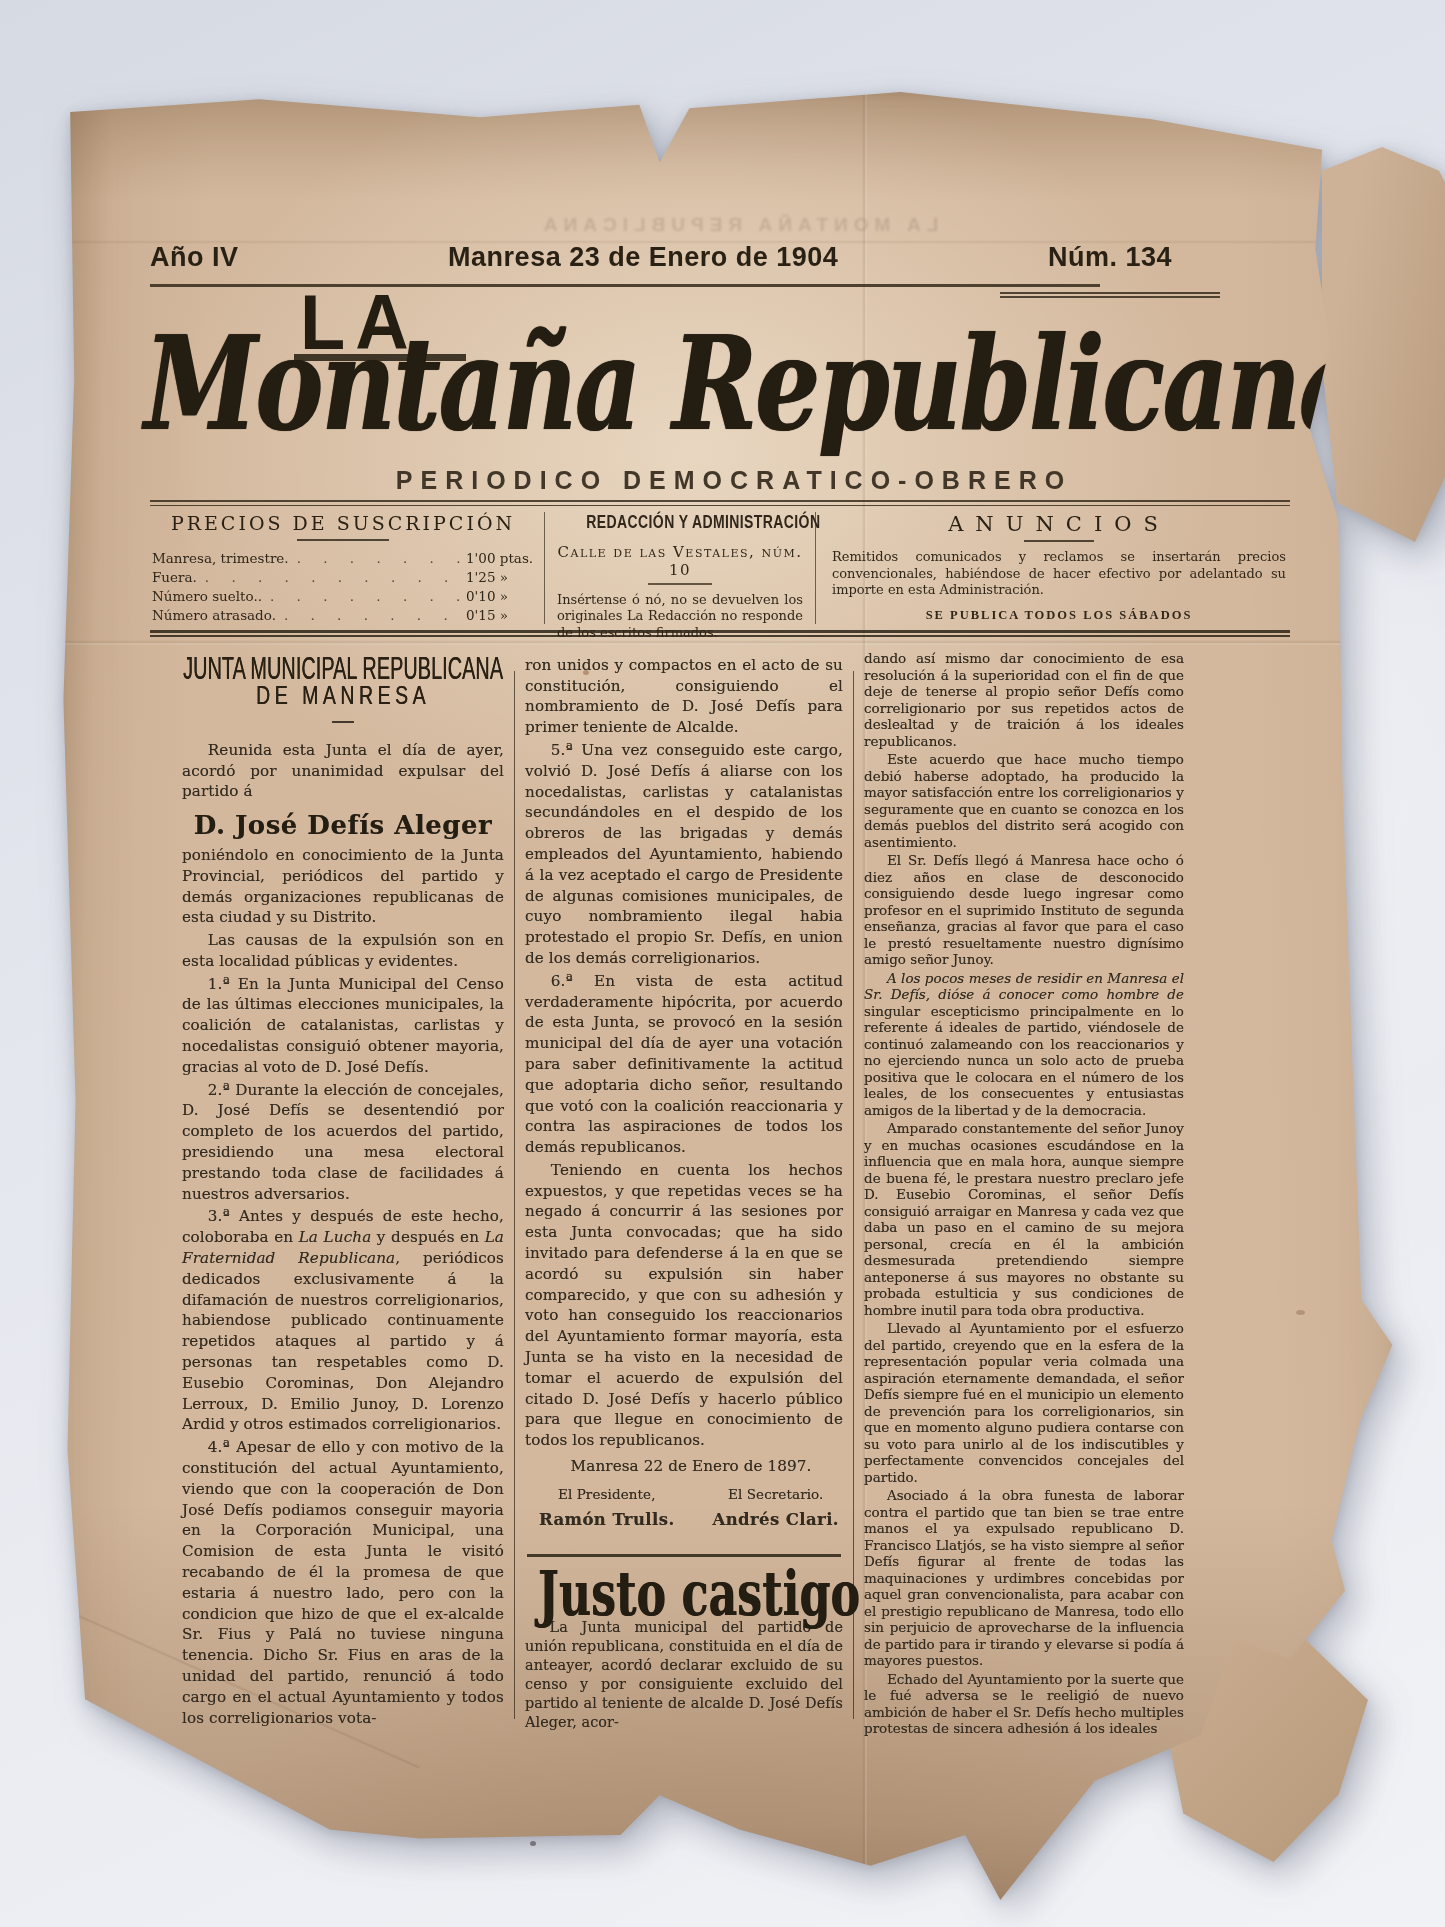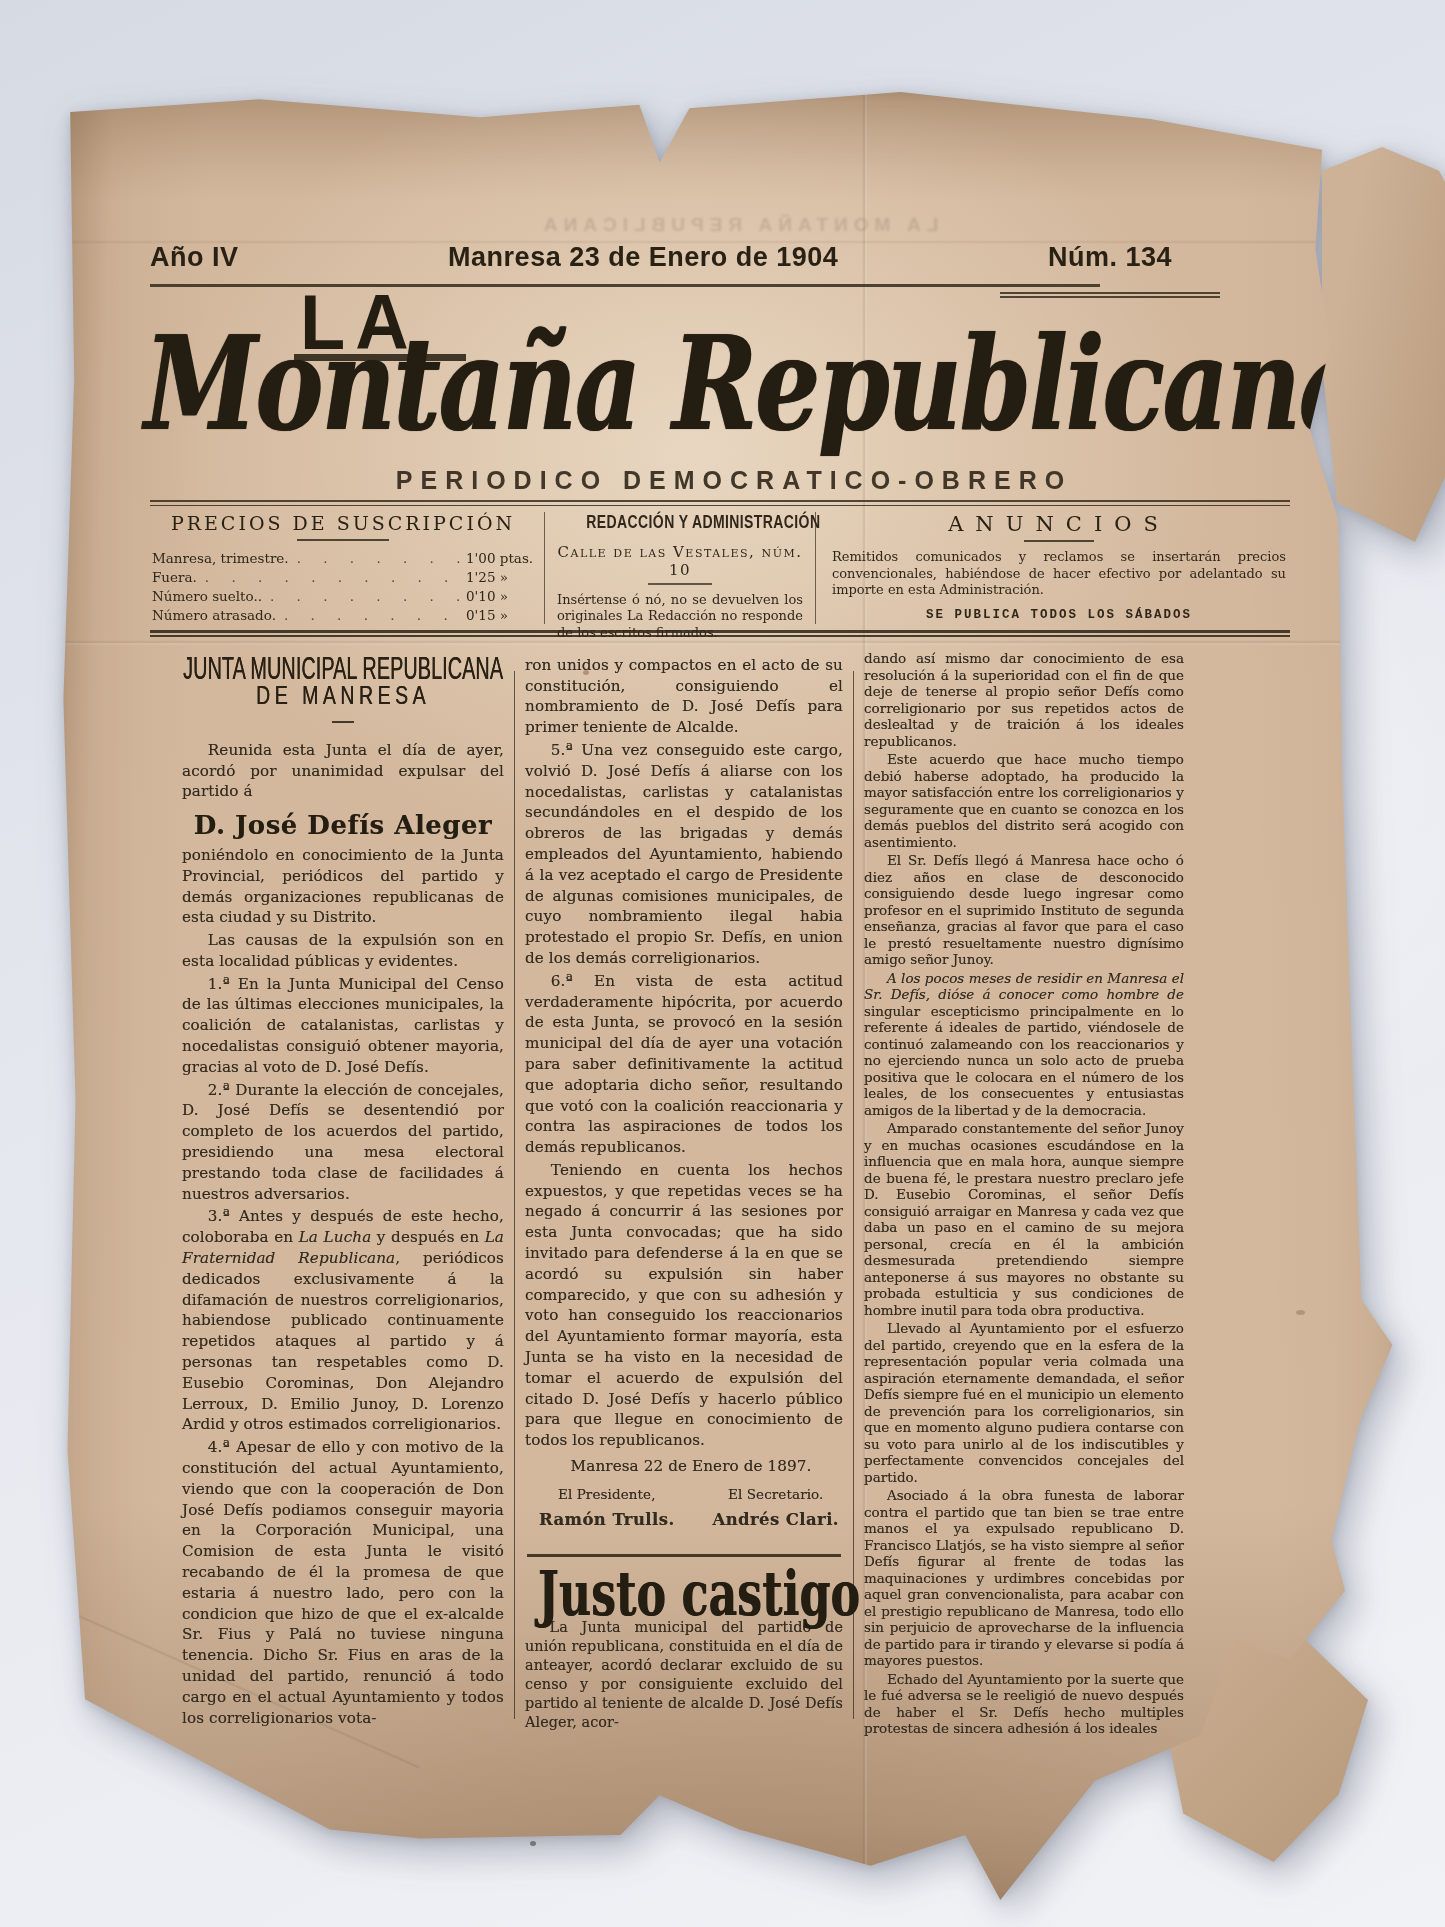--- a/index.html
+++ b/index.html
@@ -91,21 +91,21 @@
   .dots::before{content:". . . . . . . . . . . . . . . . . . . . . .";letter-spacing:9px;padding-left:8px;}
   .p-val{white-space:nowrap;min-width:68px;text-align:left;}
   .condense{display:inline-block;white-space:nowrap;transform:scaleX(.8);transform-origin:center;}
   .red-title{font-family:"Liberation Sans",sans-serif;font-weight:700;font-size:17.5px;letter-spacing:.5px;}
   .red-address{font-variant:small-caps;font-size:15px;letter-spacing:1.5px;margin-top:10px;}
   .addr-line{width:64px;height:1.5px;background:#2d2416;margin:4px auto 7px;opacity:.7;}
   .red-note{font-size:13px;line-height:16.5px;text-align:justify;}
   .anun-title{text-align:center;font-size:21px;letter-spacing:12px;color:#2a2115;}
   .anun-line{width:70px;height:2px;background:#2d2416;margin:4px auto 7px;opacity:.8;}
   .anun-text{font-size:13px;line-height:16.5px;text-align:justify;}
-  .anun-footer{margin-top:9px;text-align:center;font-family:Liberation Mono, monospace;
+  .anun-footer{margin-top:9px;text-align:center;font-family:Liberation Serif, serif;
     font-weight:700;font-size:12.5px;letter-spacing:2px;}
   .rule-heavy{position:absolute;left:92px;top:538px;width:1140px;height:9px;opacity:.85;
     background:linear-gradient(180deg,#2d2416 0 3.5px,transparent 3.5px 5.5px,#2d2416 5.5px 7.5px,transparent 7.5px);}
 
   
   .columns{position:absolute;left:124px;top:558px;width:1004px;display:flex;align-items:center;}
   .divider{width:1px;height:1048px;background:rgba(45,36,22,.7);margin:2px 10px 0;}
   .col{text-align:justify;color:#332b20;text-shadow:0 0 .5px rgba(51,43,32,.55);}
   .col1{width:322px;}
   .col2{width:318px;}
@@ -260,18 +260,18 @@
       <div class="divider"></div>
 
       <div class="col col3 body-sm">
         <p class="no-indent">dando así mismo dar conocimiento de esa resolución á la superioridad con el fin de que deje de tenerse al propio señor Defís como correligionario por sus repetidos actos de deslealtad y de traición á los ideales republicanos.</p>
         <p>Este acuerdo que hace mucho tiempo debió haberse adoptado, ha producido la mayor satisfacción entre los correligionarios y seguramente que en cuanto se conozca en los demás pueblos del distrito será acogido con asentimiento.</p>
         <p>El Sr. Defís llegó á Manresa hace ocho ó diez años en clase de desconocido consiguiendo desde luego ingresar como profesor en el suprimido Instituto de segunda enseñanza, gracias al favor que para el caso le prestó resueltamente nuestro dignísimo amigo señor Junoy.</p>
         <p><span class="run-italic">A los pocos meses de residir en Manresa el Sr. Defís, dióse á conocer como hombre de</span><span> singular escepticismo principalmente en lo referente á ideales de partido, viéndosele de continuó zalameando con los reaccionarios y no ejerciendo nunca un solo acto de prueba positiva que le colocara en el número de los leales, de los consecuentes y entusiastas amigos de la libertad y de la democracia.</span></p>
         <p>Amparado constantemente del señor Junoy y en muchas ocasiones escudándose en la influencia que en mala hora, aunque siempre de buena fé, le prestara nuestro preclaro jefe D. Eusebio Corominas, el señor Defís consiguió arraigar en Manresa y cada vez que daba un paso en el camino de su mejora personal, crecía en él la ambición desmesurada pretendiendo siempre anteponerse á sus mayores no obstante su probada estulticia y sus condiciones de hombre inutil para toda obra productiva.</p>
         <p>Llevado al Ayuntamiento por el esfuerzo del partido, creyendo que en la esfera de la representación popular veria colmada una aspiración eternamente demandada, el señor Defís siempre fué en el municipio un elemento de prevención para los correligionarios, sin que en momento alguno pudiera contarse con su voto para unirlo al de los indiscutibles y perfectamente convencidos concejales del partido.</p>
         <p>Asociado á la obra funesta de laborar contra el partido que tan bien se trae entre manos el ya expulsado republicano D. Francisco Llatjós, se ha visto siempre al señor Defís figurar al frente de todas las maquinaciones y urdimbres concebidas por aquel gran convencionalista, para acabar con el prestigio republicano de Manresa, todo ello sin perjuicio de aprovecharse de la influencia de partido para ir tirando y elevarse si podía á mayores puestos.</p>
-        <p>Echado del Ayuntamiento por la suerte que le fué adversa se le reeligió de nuevo después de haber el Sr. Defís hecho multiples protestas de sincera adhesión á los ideales</p>
+        <p>Echado del Ayuntamiento por la suerte que le fué adversa se le reeligió de nuevo ambición de haber el Sr. Defís hecho multiples protestas de sincera adhesión á los ideales</p>
       </div>
 
     </div>
   </div>
 </div>
 
 </body></html>

